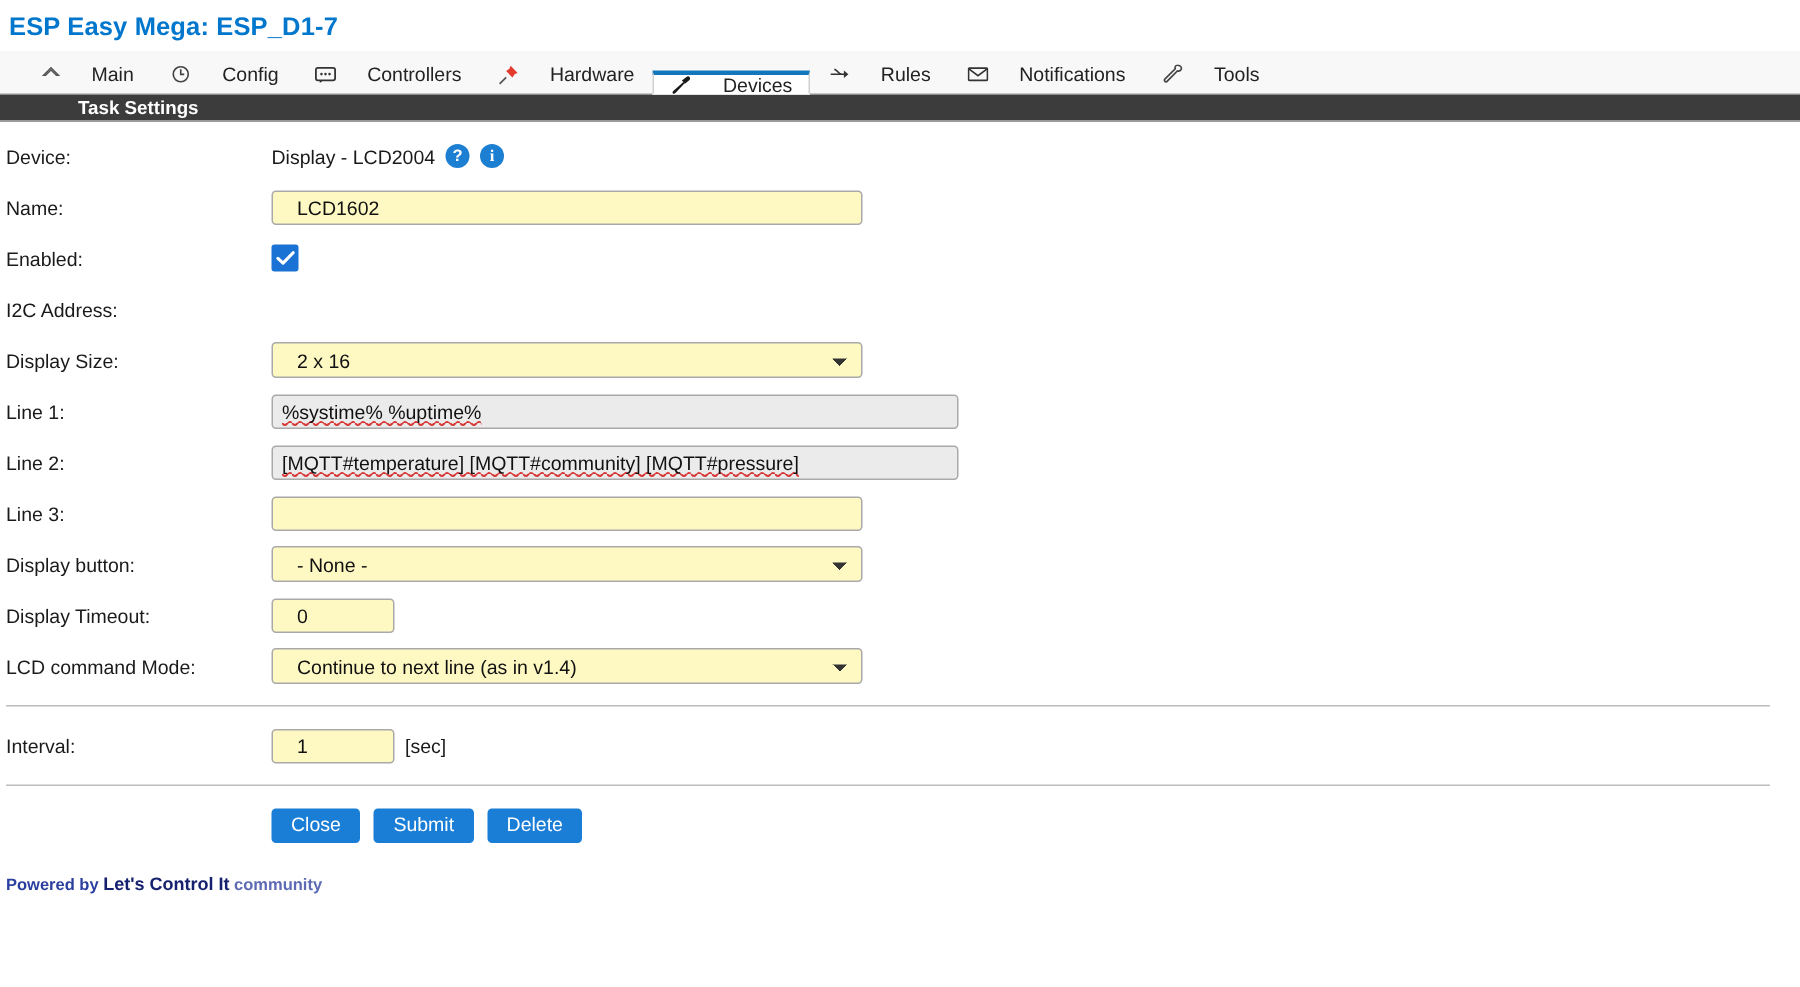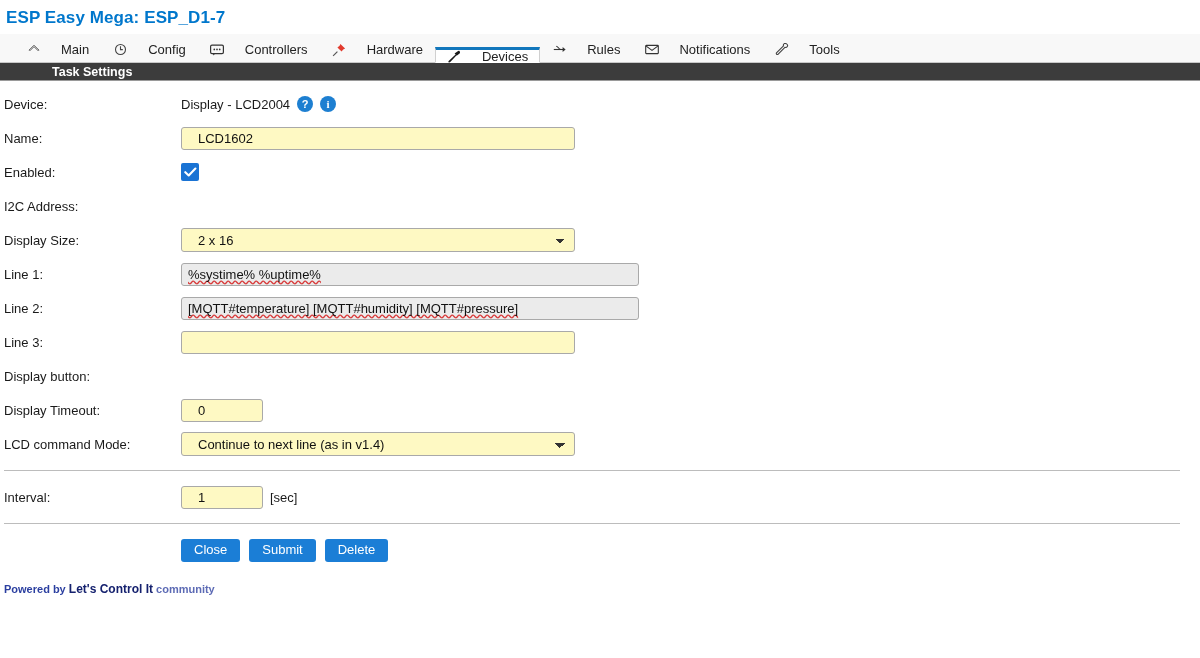--- a/index.html
+++ b/index.html
@@ -368,34 +368,39 @@
   <div class="row">
     <div class="label">Line 1:</div>
     <div class="field">
       <div class="fake-input"><span class="spell">%systime% %uptime%</span></div>
     </div>
   </div>
 
   <div class="row">
     <div class="label">Line 2:</div>
     <div class="field">
-      <div class="fake-input"><span class="spell">[MQTT#temperature] [MQTT#humidity] [MQTT#pressure]</span></div>
+      <div class="fake-input"><span class="spell">[MQTT#temperature] [MQTT#community] [MQTT#pressure]</span></div>
     </div>
   </div>
 
   <div class="row">
     <div class="label">Line 3:</div>
     <div class="field">
       <input class="txt wide" type="text" value="" style="">
     </div>
   </div>
 
 
   <div class="row">
     <div class="label">Display button:</div>
+    <div class="field">
+      <select class="sel">
+        <option>- None -</option>
+      </select>
+    </div>
   </div>
 
   <div class="row">
     <div class="label">Display Timeout:</div>
     <div class="field">
       <input class="txt narrow" type="text" value="0" style="">
     </div>
   </div>
 
   <div class="row">

